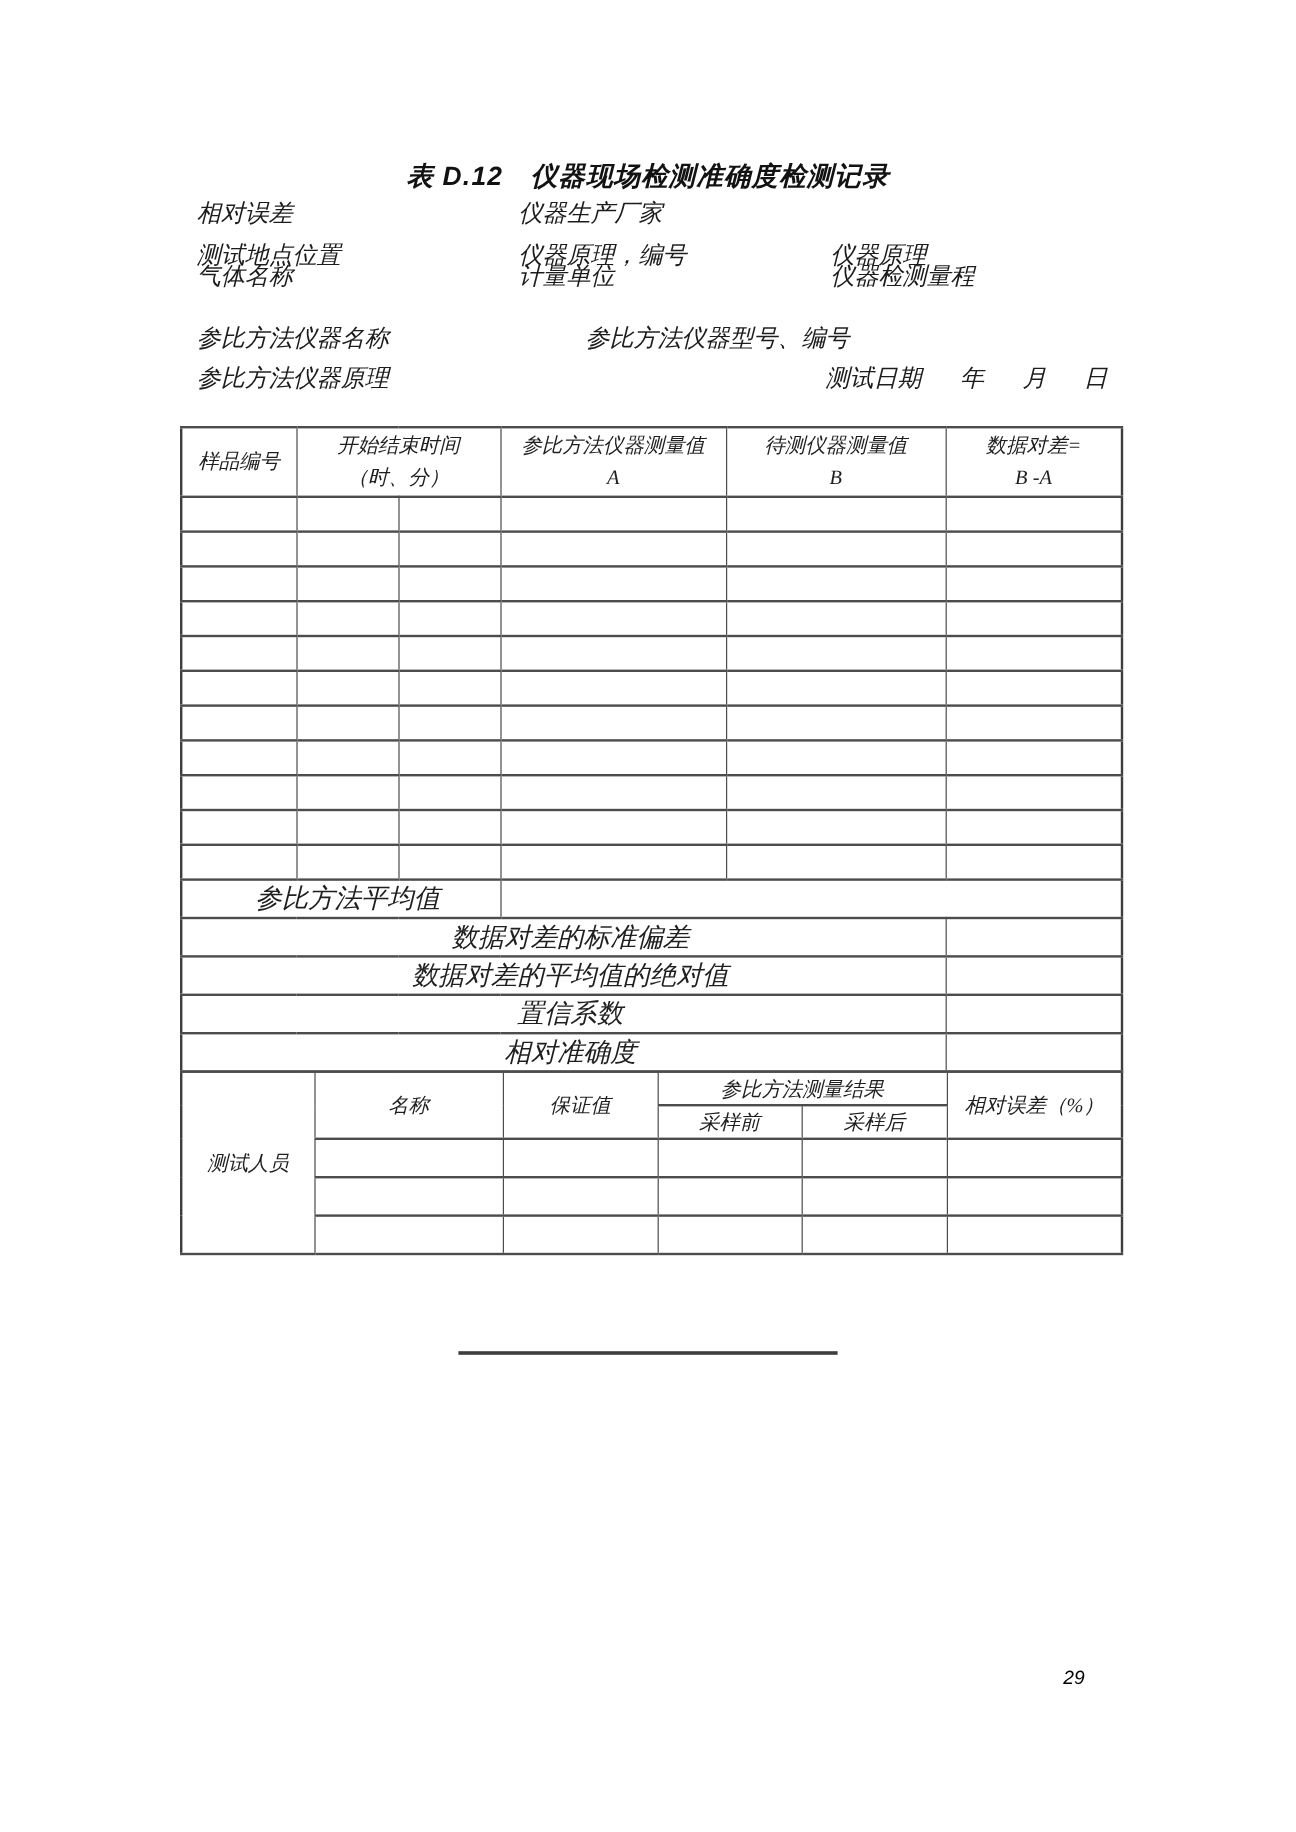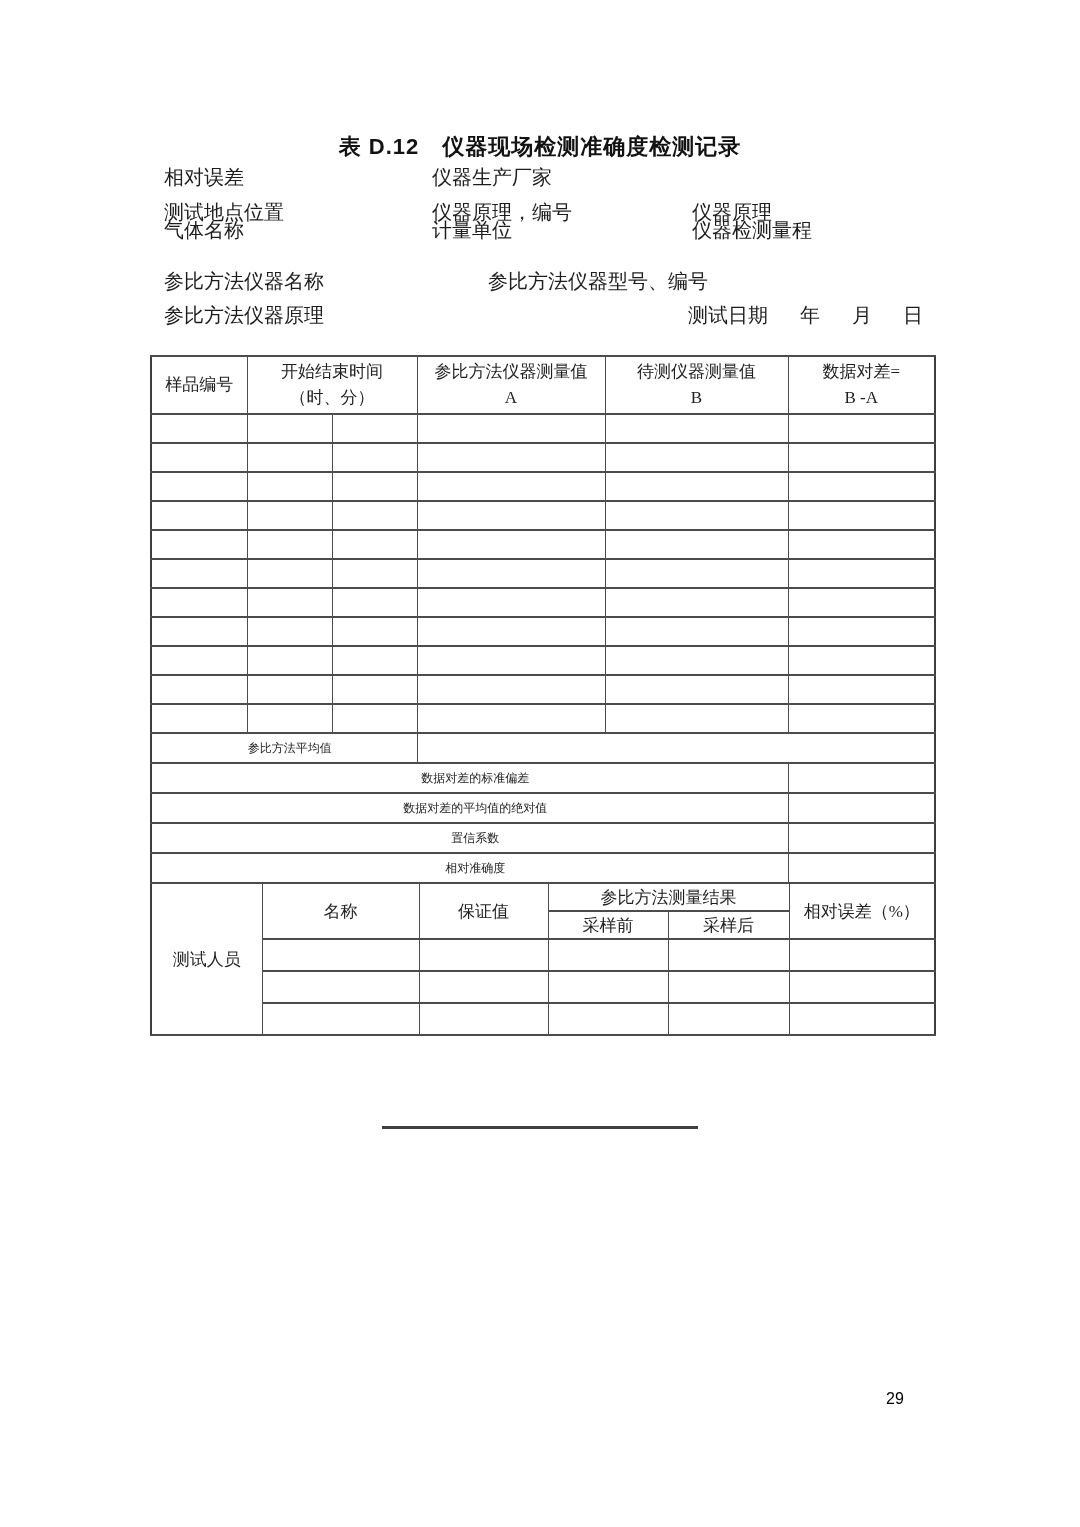--- a/index.html
+++ b/index.html
@@ -1,17 +1,17 @@
 <!DOCTYPE html>
 <html><head>
 <meta charset="utf-8">
 <style>
   html,body{margin:0;padding:0;}
   body{background:#ffffff;font-family:"Liberation Serif","DejaVu Serif",serif;}
-  .page{position:relative;width:1080px;height:1527px;background:#ffffff;overflow:hidden;color:#1c1c1c;}
+  .page{position:relative;width:1080px;height:1527px;background:#ffffff;overflow:hidden;color:#1c1c1c;font-style:italic;}
 
   
   .doc-title{position:absolute;top:132px;left:0;width:1080px;text-align:center;
     font-family:"Liberation Sans","DejaVu Sans",sans-serif;font-weight:bold;font-size:22px;color:#121212;letter-spacing:1px;}
 
   
   .mf{position:absolute;font-size:20px;white-space:nowrap;color:#1c1c1c;}
   .y1{top:164px}.y2{top:199px}.y3{top:217px}.y4{top:268px}.y5{top:302px}
   .xa{left:164px}.xb{left:432px}.xc{left:692px}.xd{left:488px}
   .xe{left:688px}.xf{left:800px}.xg{left:852px}.xh{left:903px}
@@ -21,21 +21,21 @@
   table.tbl{border-collapse:collapse;table-layout:fixed;width:784px;
     font-family:"Liberation Serif","DejaVu Serif",serif;color:#1f1f1f;}
   table.tbl td{border:1px solid #4c4c4c;border-top-width:2px;border-bottom-width:2px;
     text-align:center;vertical-align:middle;overflow:hidden;padding:0;}
   table.tbl{border:2px solid #3d3d3d;}
   table.gas{margin-top:-2px;}
 
   tr.hdr td{height:56px;font-size:17px;line-height:26px;}
   tr.dr td{height:27px;}
   tr.sr td{height:28px;}
-  td.lbl{text-align:center;padding-left:11px !important;font-size:12px;}
+  td.lbl{text-align:center;padding-left:11px !important;font-size:22px;}
   tr.g1 td,tr.g2 td{height:26px;font-size:17px;}
   tr.gd td{height:30px;}
   td.gaslbl{font-size:18px;}
 
   
   .sig-line{position:absolute;left:382px;top:1126px;width:316px;height:3px;background:#3f3f3f;}
 
   
   .page-num{position:absolute;left:886px;top:1390px;font-family:"Liberation Sans","DejaVu Sans",sans-serif;
     font-size:16px;color:#000000;}

